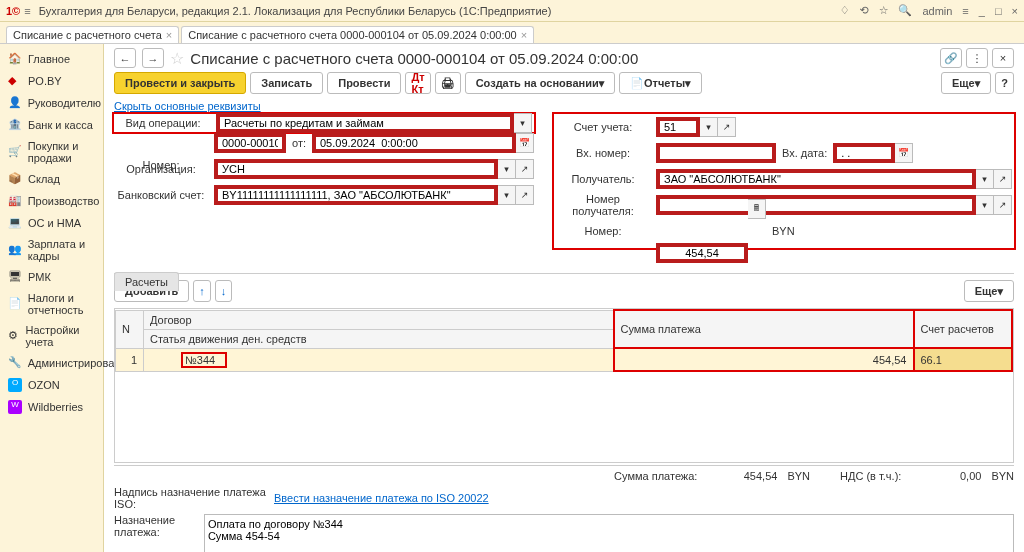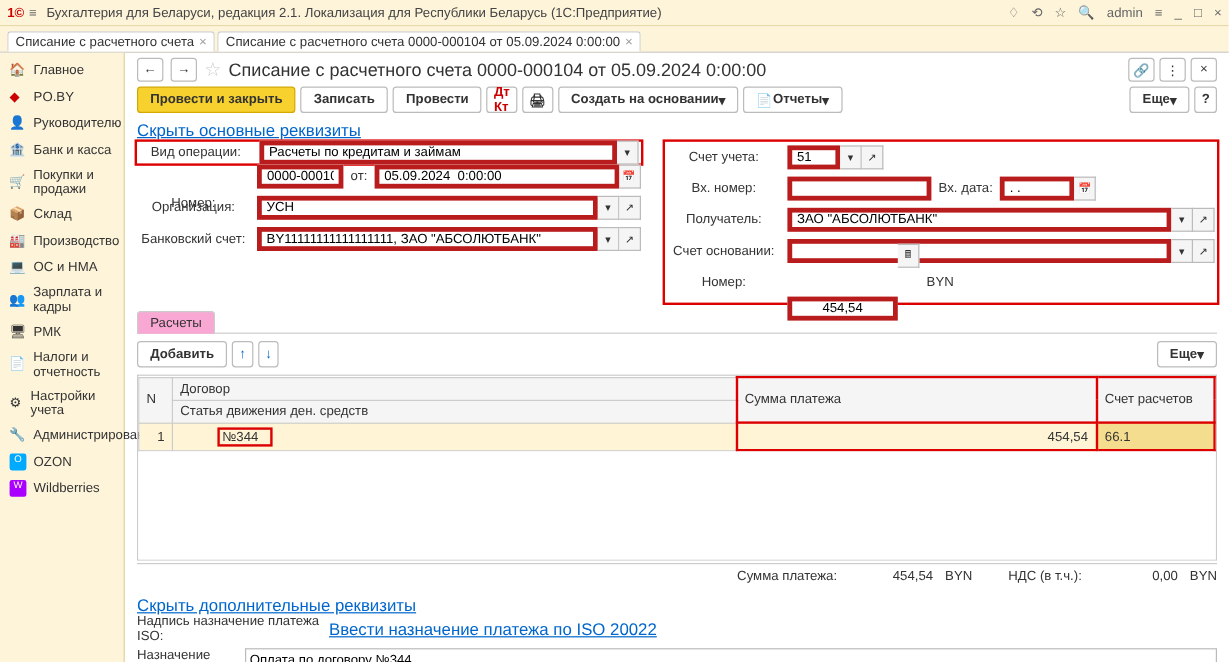--- a/index.html
+++ b/index.html
@@ -20,30 +20,30 @@
 .content { flex: 1; padding: 4px 10px; overflow: auto; }
 .hdr-row { display: flex; align-items: center; gap: 6px; margin-bottom: 4px; }
 .nav-btn { border: 1px solid #bbb; background: #fff; border-radius: 3px; width: 22px; height: 20px; display: flex; align-items: center; justify-content: center; cursor: pointer; }
 .star { color: #ccc; font-size: 16px; cursor: pointer; }
 .page-title { font-size: 15px; color: #333; }
 .hdr-icons { margin-left: auto; display: flex; gap: 4px; }
 .cmd-row { display: flex; align-items: center; gap: 4px; margin-bottom: 6px; }
 .btn { border: 1px solid #bbb; background: #fff; border-radius: 3px; padding: 3px 10px; cursor: pointer; height: 22px; display: flex; align-items: center; font-weight: bold; }
 .btn-primary { background: #f7d22e; border-color: #d4a800; font-weight: bold; }
 .btn-sm { padding: 3px 5px; }
-.link { color: #0066cc; text-decoration: underline; cursor: pointer; font-size: 14px; }
+.link { color: #0066cc; text-decoration: underline; cursor: pointer; font-size: 11px; }
 .form-grid { display: grid; grid-template-columns: 420px 1fr; gap: 0 20px; }
 .form-row { display: flex; align-items: center; margin-bottom: 4px; height: 22px; }
 .form-label { width: 100px; text-align: center; padding-right: 6px; color: #333; }
 .form-input { border: 4px solid #b91c1c; height: 20px; padding: 0 4px; background: #fff; flex: 1; min-width: 0; }
 .input-grp { display: flex; flex: 1; }
 .input-btn { border: 1px solid #bbb; border-left: none; background: #f5f5f5; width: 18px; height: 20px; display: flex; align-items: center; justify-content: center; cursor: pointer; font-size: 9px; }
 .redbox { border: 2px solid #d00; padding: 2px; margin: -2px; }
 .tabs2 { border-bottom: 1px solid #ccc; margin-top: 6px; }
-.tab2 { display: inline-block; border: 1px solid #ccc; border-bottom: none; background: #f9a8d4; padding: 3px 10px; border-radius: 3px 3px 0 0; position: relative; top: 1px; }
+.tab2 { display: inline-block; border: 1px solid #ccc; border-bottom: none; background: #e5e5e5; padding: 3px 10px; border-radius: 3px 3px 0 0; position: relative; top: 18px; }
 .tbl-cmd { display: flex; gap: 4px; padding: 6px 0; }
 .tbl { border: 1px solid #ccc; width: 100%; border-collapse: collapse; }
 .tbl th { background: #f5f5f5; border: 1px solid #ccc; padding: 3px 6px; text-align: left; font-weight: normal; }
 .tbl td { border: 1px solid #ccc; padding: 3px 6px; }
 .tbl .num { text-align: right; }
 .redcell { border: 2px solid #d00 !important; margin-left: 31px; }
 .summary-row { display: flex; justify-content: flex-end; gap: 10px; padding: 4px 0; border-top: 1px solid #ccc; margin-top: 2px; align-items: center; }
 .textarea { width: 100%; height: 42px; border: 1px solid #bbb; padding: 3px; resize: none; font-family: Arial; font-size: 11px; }
 .right-align { text-align: center; margin-top: 44px; }
 .tbl-scroll { height: 155px; border: 1px solid #ccc; overflow: hidden; position: relative; }
@@ -228,21 +228,21 @@
         </div>
         <div class="form-row">
           <span class="form-label">Получатель:</span>
           <div class="input-grp">
               <input class="form-input" value="ЗАО &quot;АБСОЛЮТБАНК&quot;" style="">
               <span class="input-btn">▾</span>
               <span class="input-btn">↗</span>
             </div>
         </div>
         <div class="form-row">
-          <span class="form-label">Счет основании:</span>
+          <span class="form-label">Номер получателя:</span>
           <div class="input-grp">
               <input class="form-input" style="">
               <span class="input-btn">▾</span>
               <span class="input-btn">↗</span>
             </div>
         </div>
         <div class="form-row">
           <span class="form-label">Номер:</span>
           <div class="input-grp" style="flex:none;width:110px">
               <input class="form-input right-align" value="454,54" style="">
@@ -290,21 +290,20 @@
 
     <div class="summary-row">
       <span>Сумма платежа:</span>
       <span style="width:70px;text-align:right">454,54</span>
       <span>BYN</span>
       <span style="margin-left:20px">НДС (в т.ч.):</span>
       <span style="width:70px;text-align:right">0,00</span>
       <span>BYN</span>
     </div>
 
-    <div style="margin-top:6px"><span class="link">Скрыть дополнительные реквизиты</span></div>
     <div class="form-row" style="height:auto">
       <span style="width:160px">Надпись назначение платежа ISO:</span>
       <span class="link">Ввести назначение платежа по ISO 20022</span>
     </div>
     <div style="display:flex;margin-top:2px">
       <span style="width:100px">Назначение платежа:</span>
       <textarea class="textarea" style="">Оплата по договору №344
 Сумма 454-54</textarea>
     </div>
 

